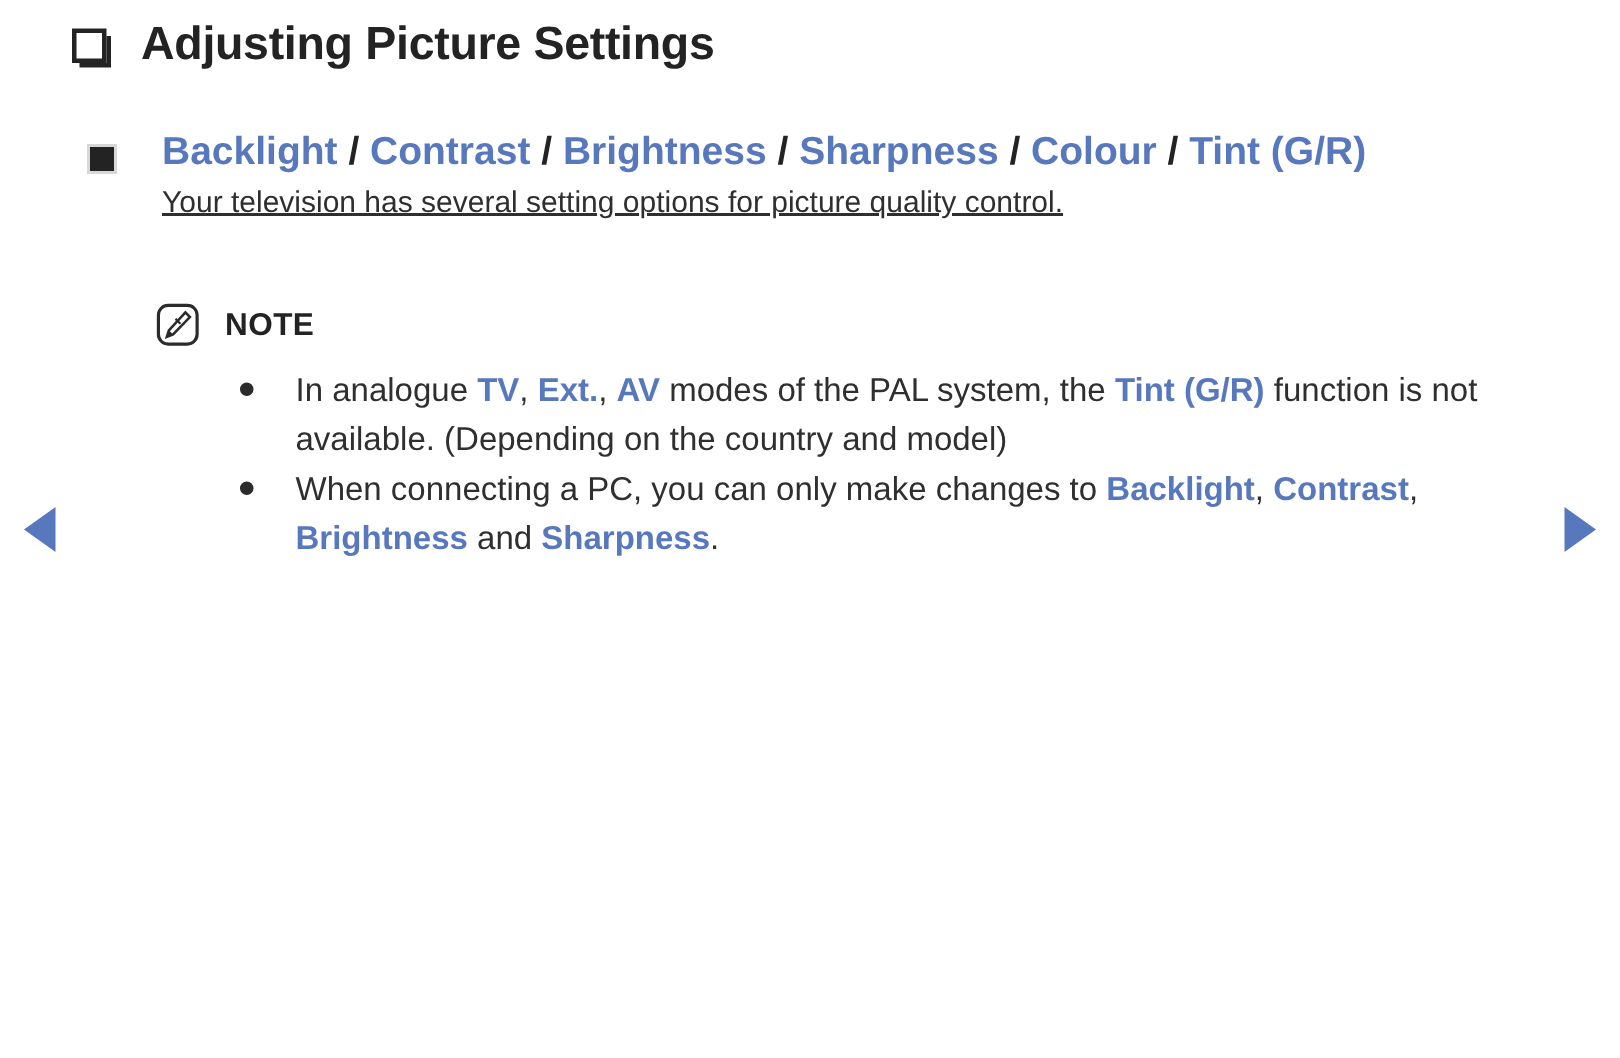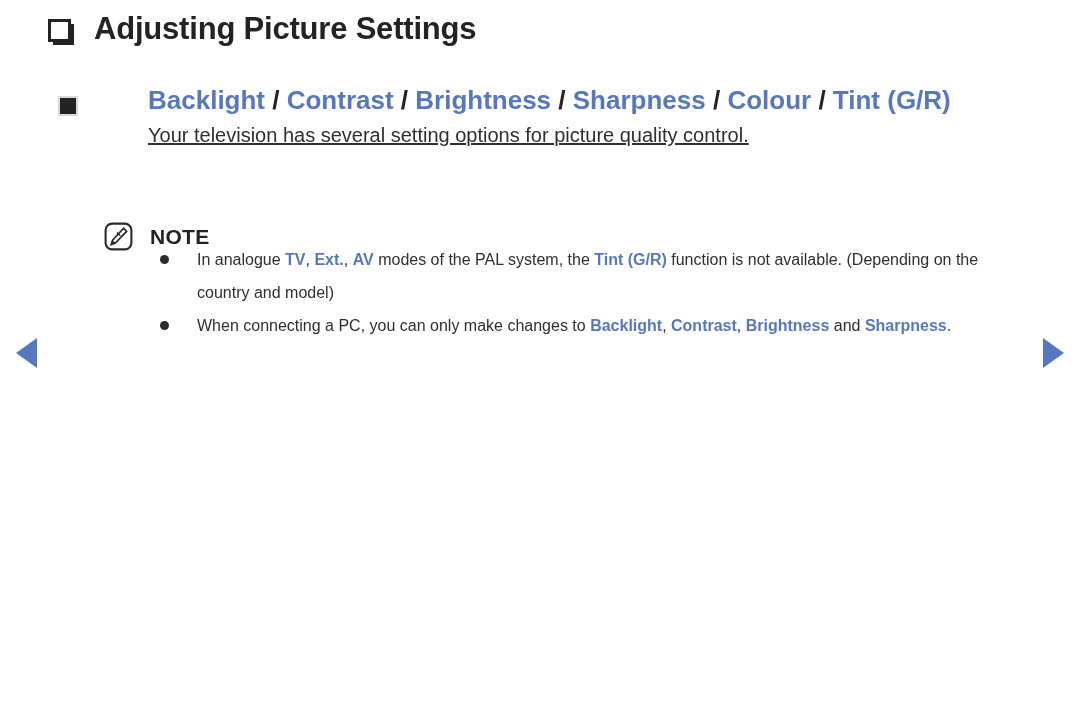--- a/index.html
+++ b/index.html
@@ -88,21 +88,20 @@
   }
 
   
   .section-row {
     position: absolute;
     left: 58px;
     top: 84px;
     right: 60px;
     display: flex;
     align-items: flex-start;
-    gap: 40px;
   }
   .sq-bullet {
     width: 16px;
     height: 16px;
     background: #232323;
     border: 2px solid #d8d8d8;
     margin-top: 12px;
     flex: none;
   }
   .section-body {
@@ -130,21 +129,20 @@
     text-decoration: underline;
   }
 
   
   .note-head {
     position: absolute;
     left: 104px;
     top: 202px;
     display: flex;
     align-items: center;
-    margin-top: 20px;
   }
   .note-icon {
     width: 29px;
     height: 29px;
     flex: none;
   }
   .note-label {
     margin-left: 17px;
     font-size: 21px;
     font-weight: bold;
@@ -154,21 +152,21 @@
 
   .note-list {
     position: absolute;
     left: 160px;
     top: 243px;
     right: 58px;
   }
   .note-item {
     display: flex;
     align-items: flex-start;
-    font-size: 16px;
+    font-size: 22px;
     line-height: 33px;
     color: #2f2f2f;
   }
   .note-item .dot {
     flex: none;
     width: 9px;
     height: 9px;
     border-radius: 50%;
     background: #2b2b2b;
     margin-top: 12px;

